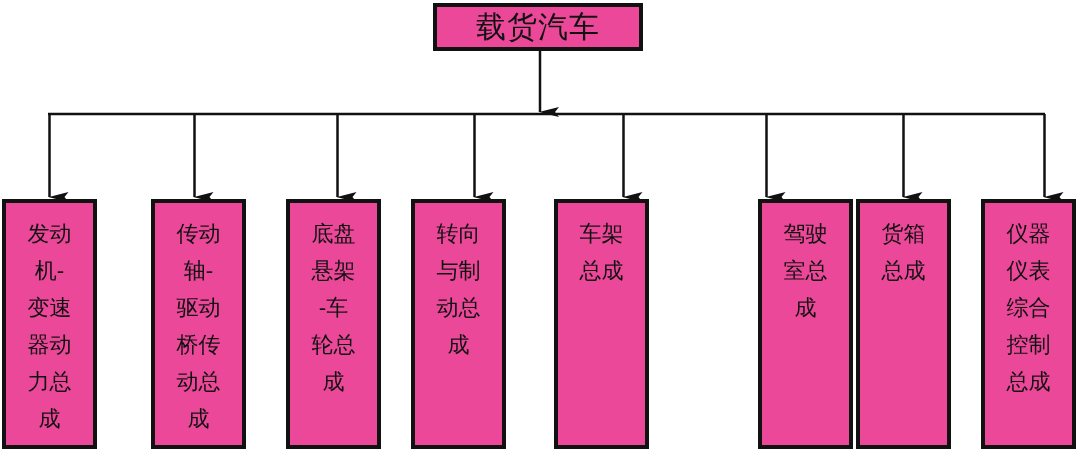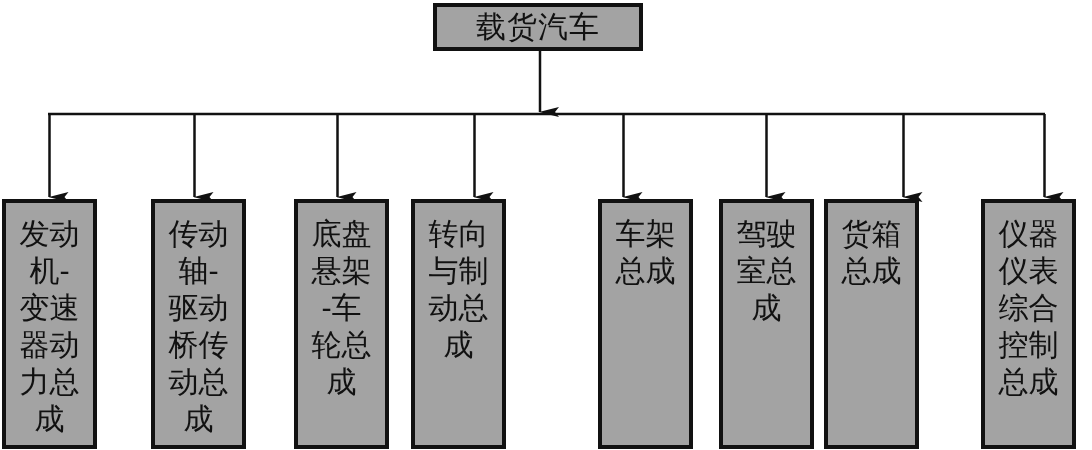--- a/index.html
+++ b/index.html
@@ -1,24 +1,24 @@
 <!DOCTYPE html>
 <html><head>
 <meta charset="utf-8">
 <style>
   html, body { margin: 0; padding: 0; background: #ffffff; }
   body { width: 1092px; height: 450px; position: relative; overflow: hidden;
          font-family: "DejaVu Serif", "Liberation Serif", serif; color: #111; }
   #connectors { position: absolute; left: 0; top: 0; }
-  .box { position: absolute; box-sizing: border-box; border: 4px solid #111; background: #a3a3a3; }
+  .box { position: absolute; box-sizing: border-box; border: 4px solid #111; background: #ec4899; }
   .root-box { left: 433px; top: 3px; width: 210px; height: 48px; display: flex;
               align-items: center; justify-content: center; }
   .root-label { font-size: 30px; letter-spacing: 1px; line-height: 1; }
   .child-box { top: 199px; height: 250px; width: 95px; padding-top: 12px; }
-  .child-label { display: block; width: 64px; margin: 0 auto; font-size: 30px; line-height: 37px;
+  .child-label { display: block; width: 64px; margin: 0 auto; font-size: 22px; line-height: 37px;
                  text-align: center; word-break: break-all; white-space: pre-wrap; }
 </style>
 </head>
 <body>
 
 <svg id="connectors" width="1092" height="450" xmlns="http://www.w3.org/2000/svg">
   <defs>
     <marker id="arrowhead" markerWidth="10" markerHeight="20" refX="5" refY="19" orient="auto" markerUnits="userSpaceOnUse">
       <path d="M0,0 L5,4 L10,0 L5,20 Z" fill="#111"></path>
     </marker>
@@ -50,43 +50,43 @@
 成</span>
 </div>
 <div class="box child-box" style="left:151px">
   <span class="child-label">传动
 轴-
 驱动
 桥传
 动总
 成</span>
 </div>
-<div class="box child-box" style="left:294px">
+<div class="box child-box" style="left:286px">
   <span class="child-label">底盘
 悬架
 -车
 轮总
 成</span>
 </div>
 <div class="box child-box" style="left:411px">
   <span class="child-label">转向
 与制
 动总
 成</span>
 </div>
-<div class="box child-box" style="left:598px">
+<div class="box child-box" style="left:554px">
   <span class="child-label">车架
 总成</span>
 </div>
-<div class="box child-box" style="left:719px">
+<div class="box child-box" style="left:758px">
   <span class="child-label">驾驶
 室总
 成</span>
 </div>
-<div class="box child-box" style="left:824px">
+<div class="box child-box" style="left:856px">
   <span class="child-label">货箱
 总成</span>
 </div>
 <div class="box child-box" style="left:981px">
   <span class="child-label">仪器
 仪表
 综合
 控制
 总成</span>
 </div>

